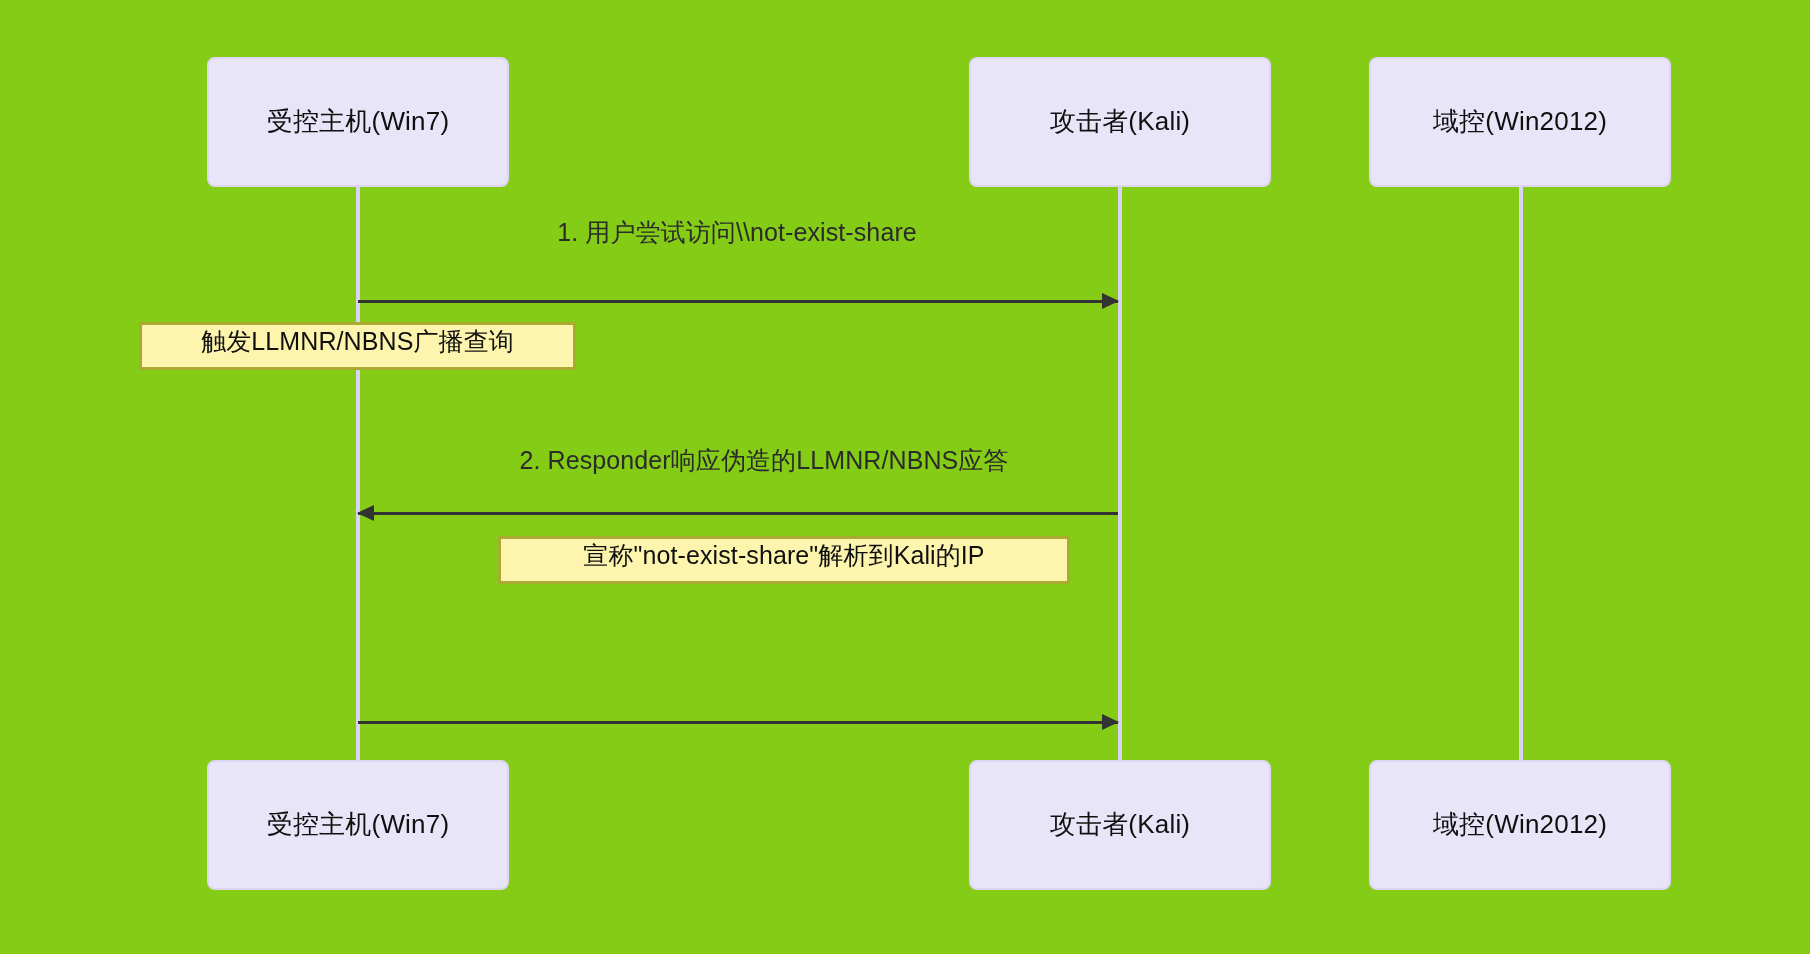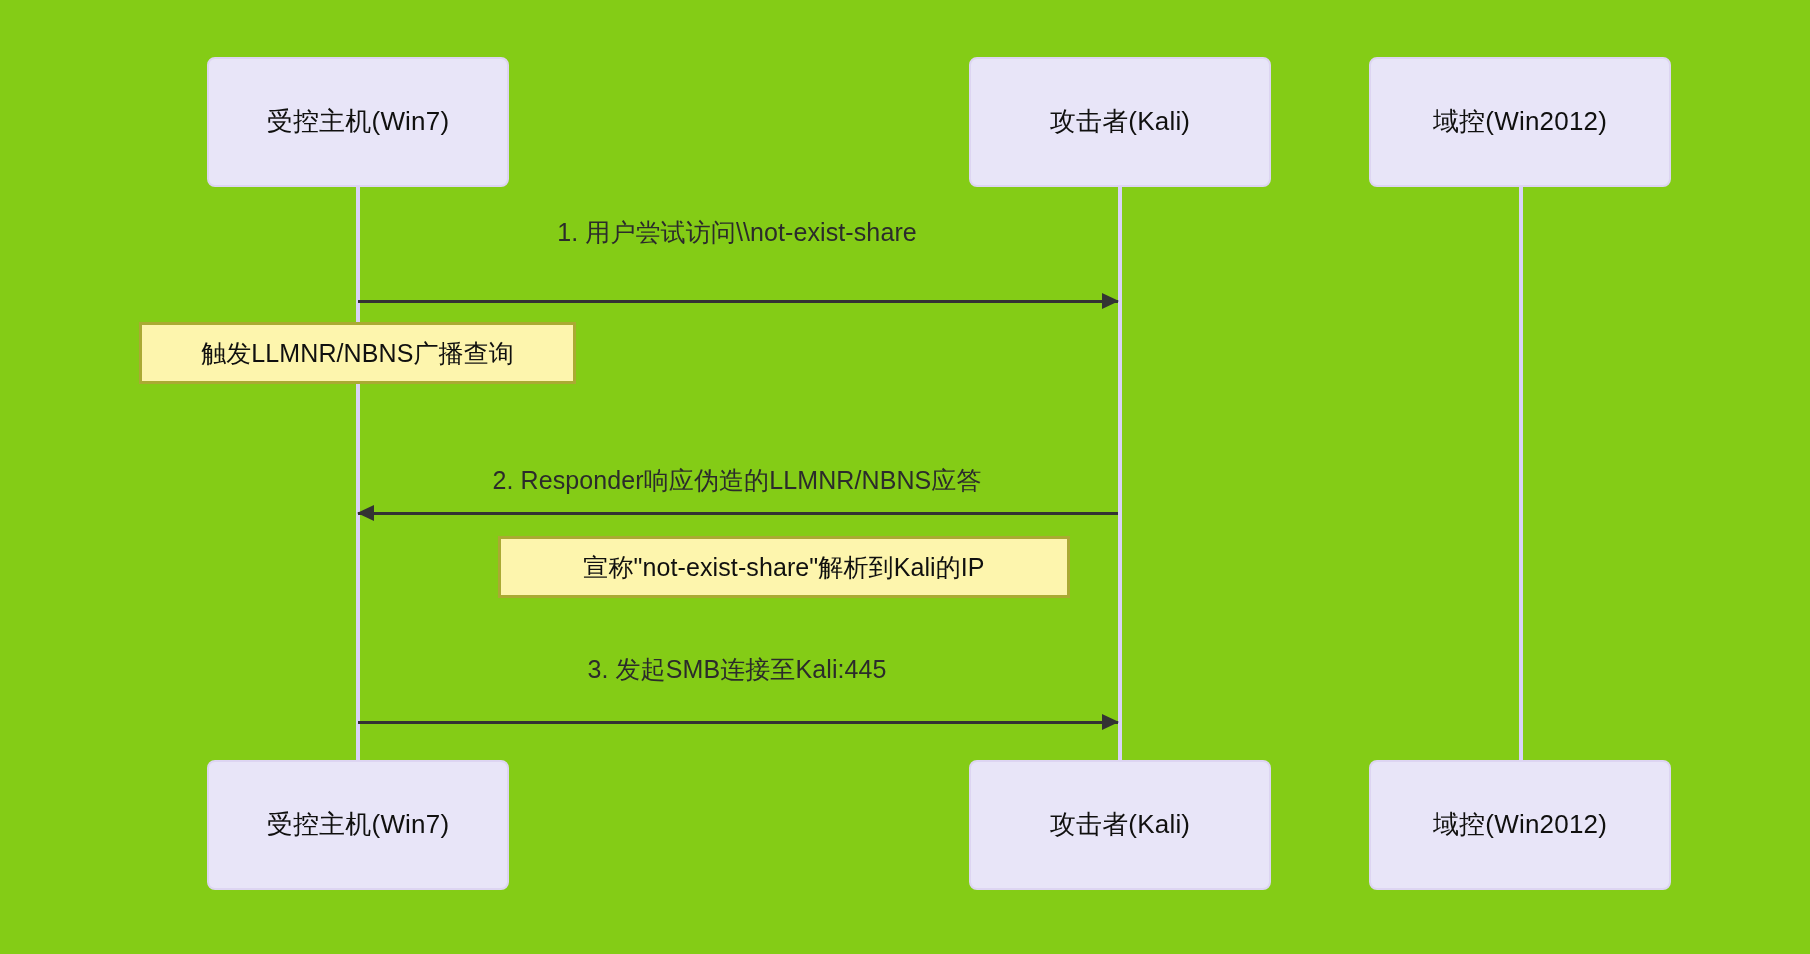--- a/index.html
+++ b/index.html
@@ -86,23 +86,22 @@
     letter-spacing: 0.1px;
   }
 
   
   .note {
     position: absolute;
     box-sizing: border-box;
     background: #fdf5ad;
     border: 3px solid #aaaa33;
     display: flex;
-    align-items: center;
     justify-content: center;
-    height: 62px;
+    height: 48px;
   }
   .note-label {
     font-size: 25px;
     color: #10100f;
     white-space: nowrap;
     letter-spacing: 0.1px;
   }
 </style>
 </head>
 <body>
@@ -128,31 +127,30 @@
   <div class="message-label" style="left:737px; top:216px;">1. 用户尝试访问\\not-exist-share</div>
   <div class="message to-right" style="left:358px; top:300px; width:760px;">
     <div class="line"></div>
     <div class="head"></div>
   </div>
 
   <div class="note" style="left:139px; top:322px; width:437px;">
     <span class="note-label">触发LLMNR/NBNS广播查询</span>
   </div>
 
-  <div class="message-label" style="left:737px; top:444px;margin-top:20px;">2. Responder响应伪造的LLMNR/NBNS应答</div>
+  <div class="message-label" style="left:764px; top:444px;">2. Responder响应伪造的LLMNR/NBNS应答</div>
   <div class="message to-left" style="left:358px; top:512px; width:760px;">
     <div class="line"></div>
     <div class="head"></div>
   </div>
 
   <div class="note" style="left:498px; top:536px; width:572px;">
     <span class="note-label">宣称"not-exist-share"解析到Kali的IP</span>
   </div>
 
-  <div class="message-label" style="left:737px; top:653px;">3. 发起SMB连接至Kali:445</div>
   <div class="message to-right" style="left:358px; top:721px; width:760px;">
     <div class="line"></div>
     <div class="head"></div>
   </div>
 
   <div class="participant" style="left:207px; top:760px; width:302px;">
     <span class="participant-label">受控主机(Win7)</span>
   </div>
 
   <div class="participant" style="left:969px; top:760px; width:302px;">

